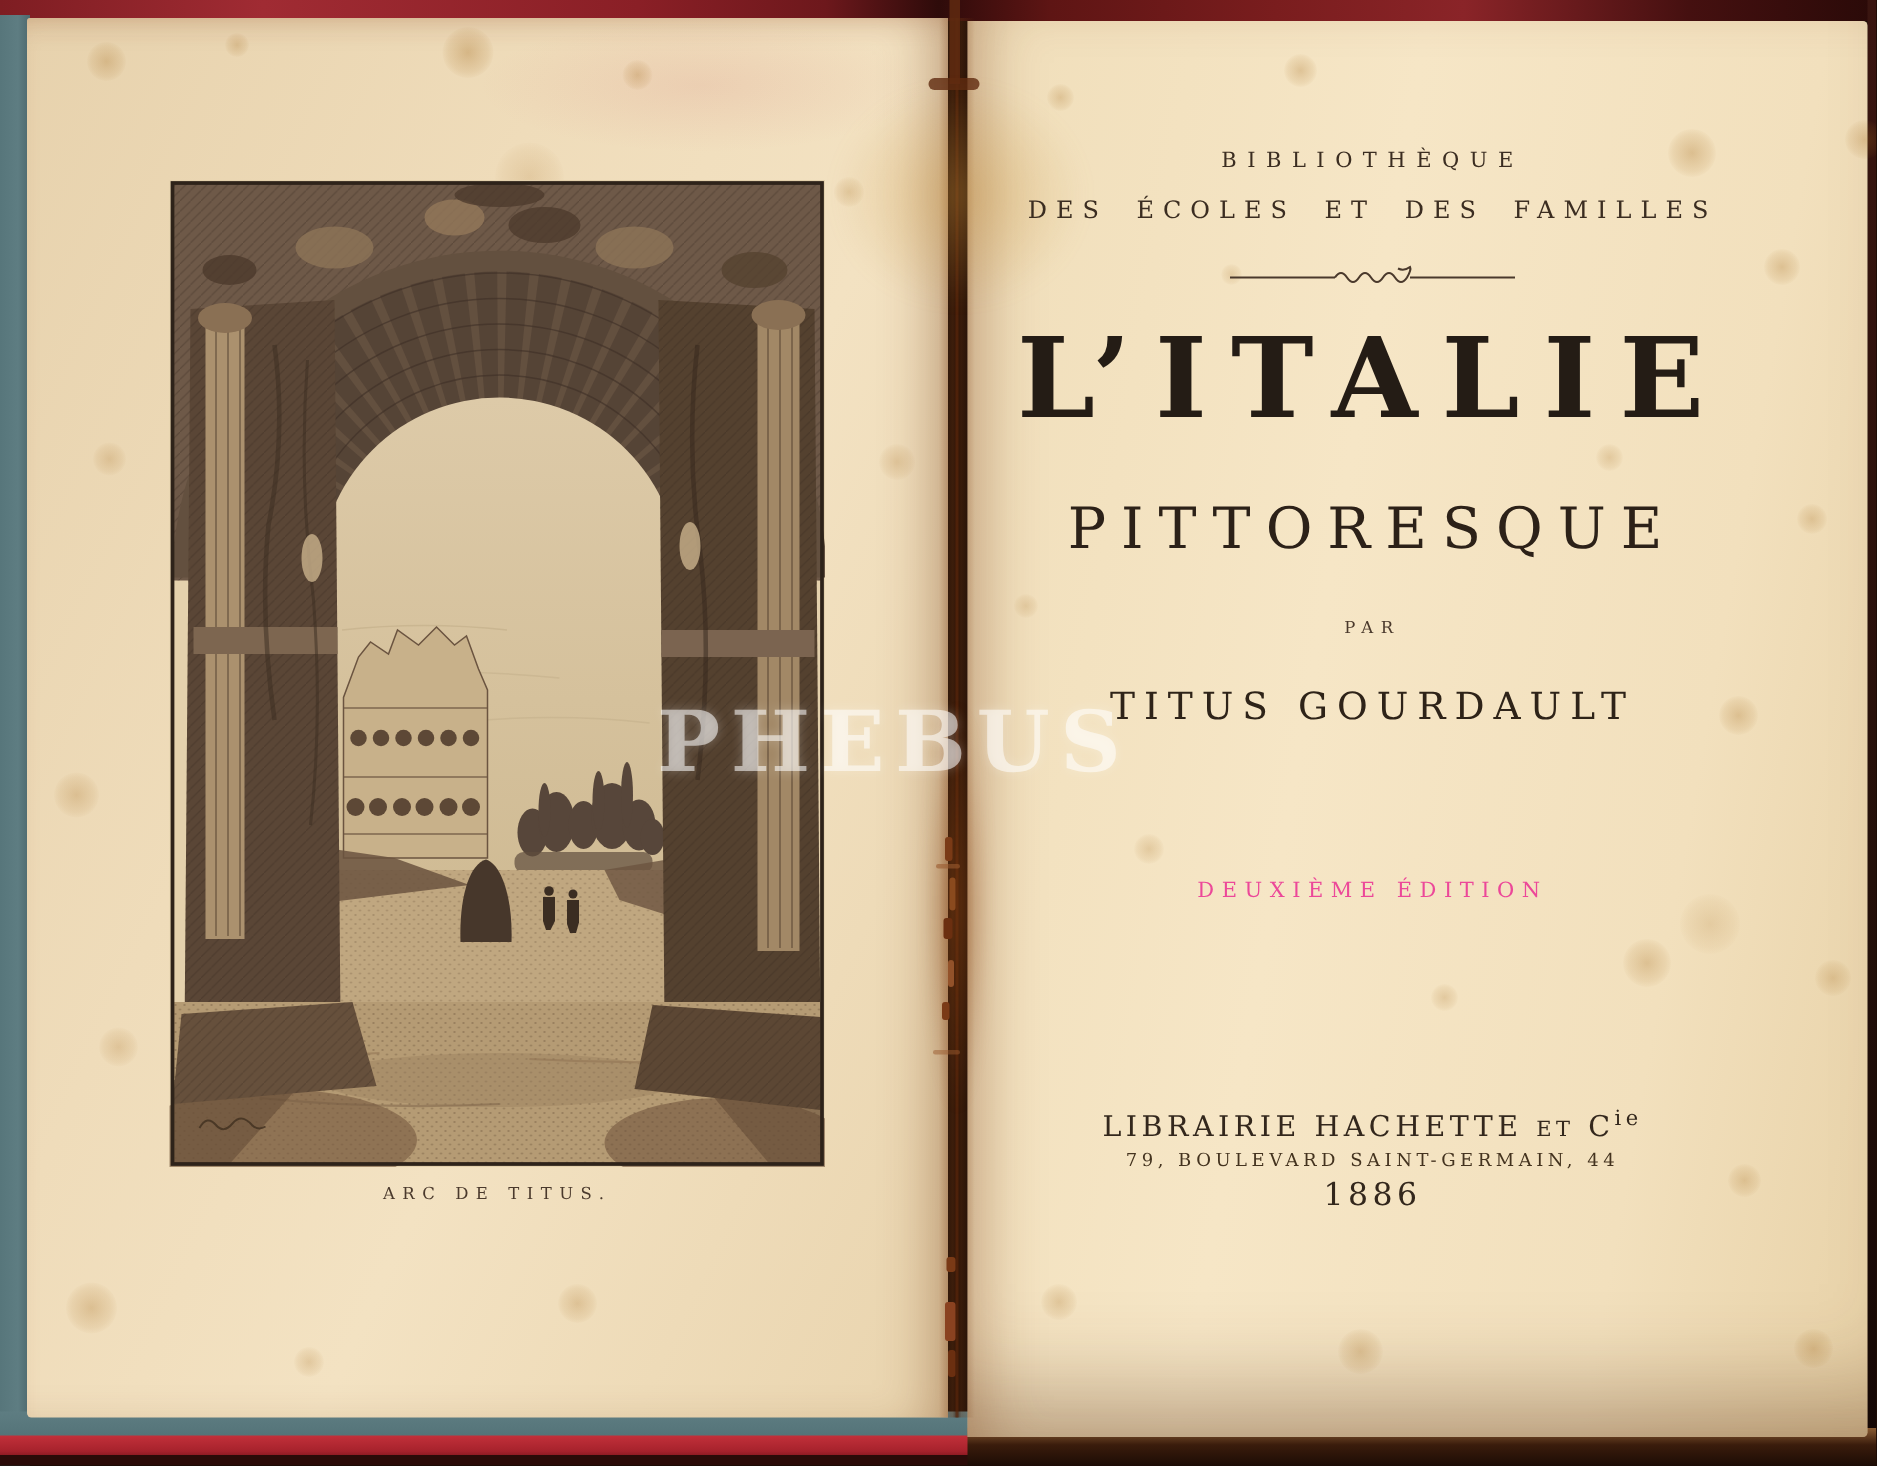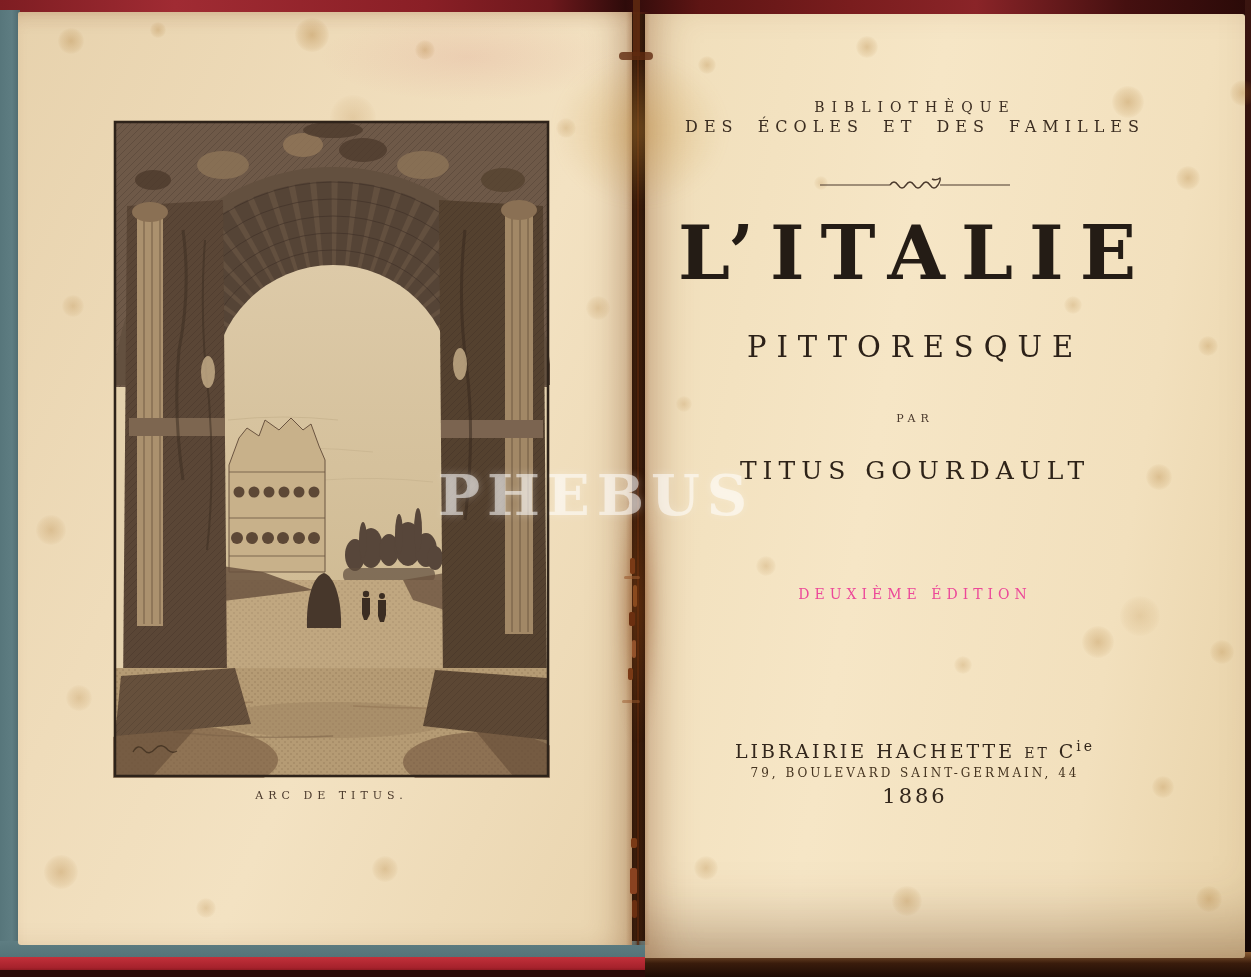--- a/index.html
+++ b/index.html
@@ -49,24 +49,24 @@
 
   
   .engraving{left:113px;top:120px;width:437px;height:658px;}
   .engraving svg{display:block;}
   .caption{left:113px;top:789px;width:437px;text-align:center;
     font-size:11px;letter-spacing:5px;color:#4a392c;}
 
   
   .rtext{left:630px;width:570px;text-align:center;color:#3b2d21;}
   .series1{top:99px;font-size:14px;letter-spacing:7px;}
-  .series2{top:117px;font-size:16px;letter-spacing:6px;word-spacing:8px;text-align:center;}
+  .series2{top:130px;font-size:16px;letter-spacing:6px;word-spacing:8px;text-align:center;}
   .divider{left:820px;top:176px;width:190px;height:16px;}
   .title{top:216px;font-size:74px;font-weight:bold;letter-spacing:16px;color:#241c15;line-height:1;}
-  .subtitle{top:330px;font-size:29px;letter-spacing:10px;color:#2c2118;}
+  .subtitle{top:330px;font-size:38px;letter-spacing:10px;color:#2c2118;}
   .byline{top:412px;font-size:11px;letter-spacing:5px;color:#4a392c;}
   .author{top:456px;font-size:25px;letter-spacing:6px;color:#2e2318;}
   .edition{top:586px;font-size:14px;letter-spacing:5px;color:#ec4899;}
   .city{top:708px;font-size:22px;letter-spacing:5px;color:#33271c;}
   .publisher{top:738px;font-size:19px;letter-spacing:3px;color:#33271c;}
   .publisher .et{font-size:14px;}
   .publisher sup{font-size:14px;}
   .address{top:766px;font-size:12px;letter-spacing:3px;color:#44331f;}
   .year{top:784px;font-size:21px;letter-spacing:3px;color:#33271c;}
   .rights{top:813px;font-size:9px;letter-spacing:1px;color:#6e5a3e;}

